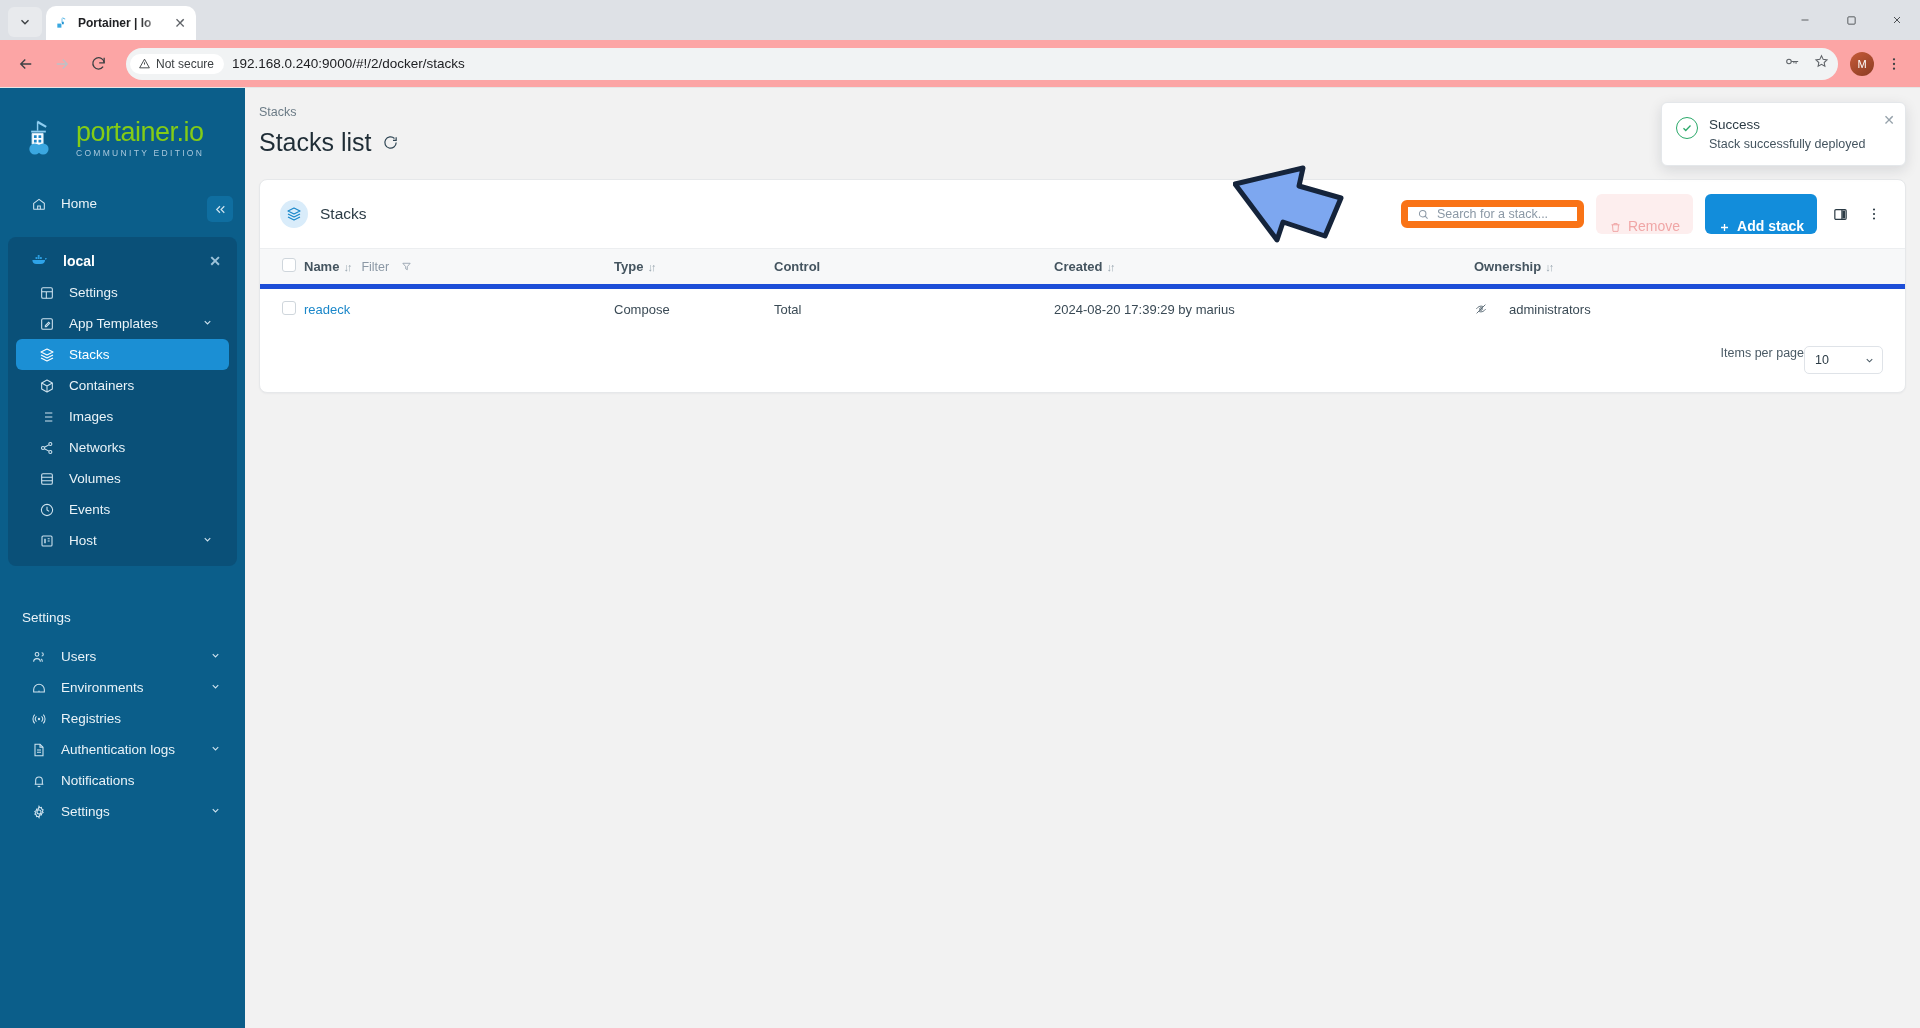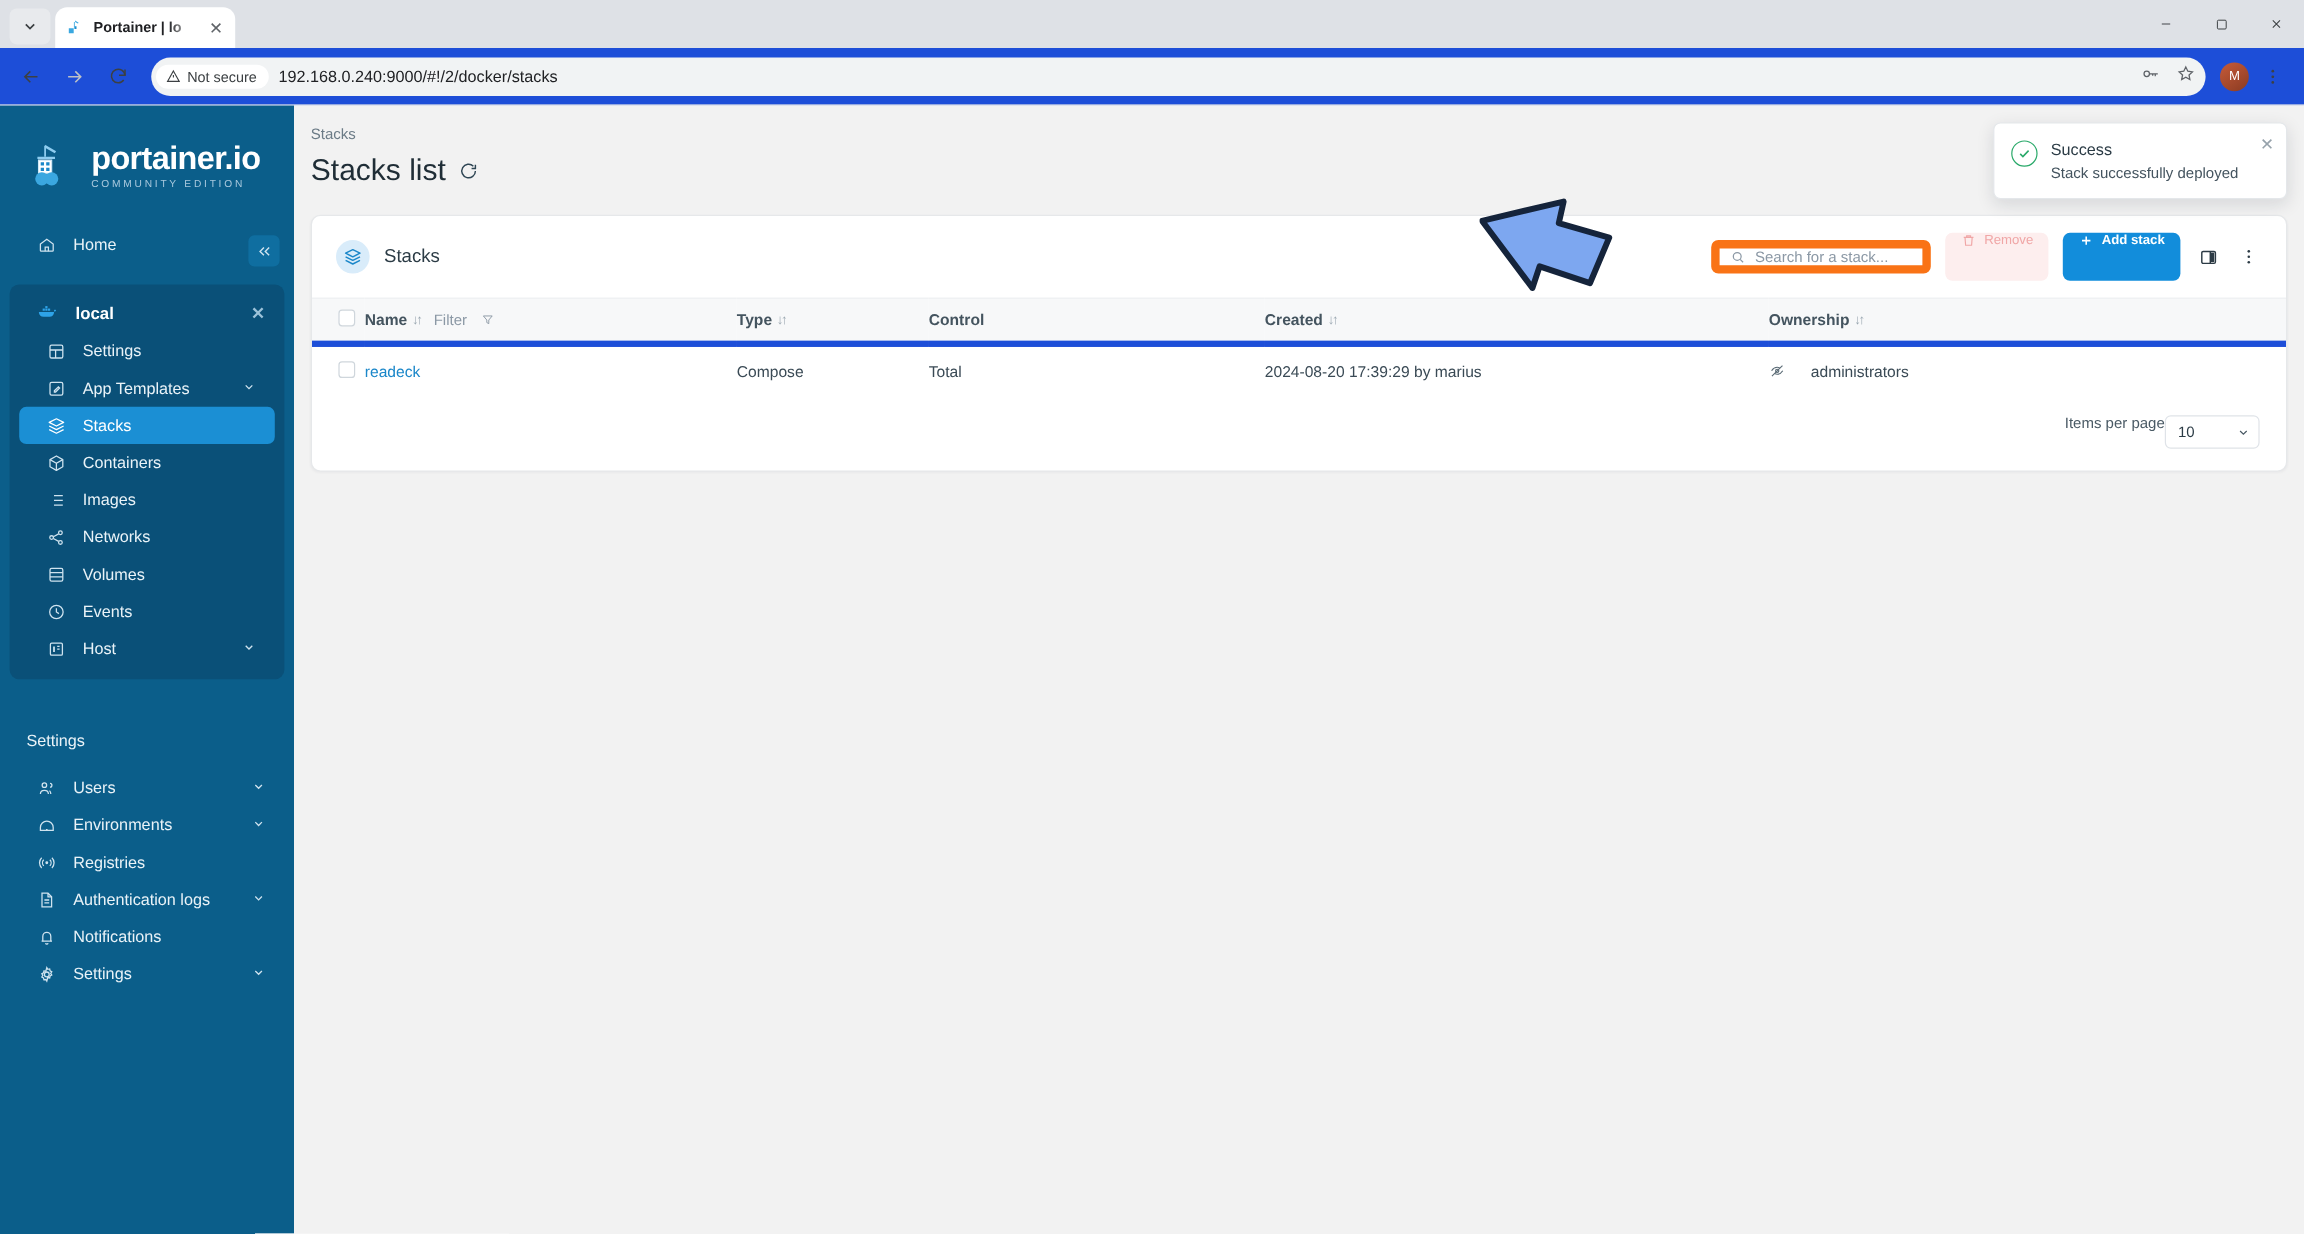--- a/index.html
+++ b/index.html
@@ -37,21 +37,21 @@
     flex:1; mask-image:linear-gradient(to right,#000 72%,transparent 100%);font-weight:bold;
     -webkit-mask-image:linear-gradient(to right,#000 72%,transparent 100%);
   }
   .tab .tab-close { width:16px; height:16px; flex:0 0 16px; color:#5f6368;
     display:flex; align-items:center; justify-content:center; font-size:14px; }
   .win-controls { position:absolute; right:0; top:0; height:40px; display:flex; }
   .win-btn { width:46px; height:40px; display:flex; align-items:center;
     justify-content:center; color:#3c4043; }
 
   .browser-toolbar {
-    height:48px; background:#1d4ed8; display:flex; align-items:center;
+    height:48px; background:#fca5a5; display:flex; align-items:center;
     padding:4px 10px; gap:4px; border-bottom:1px solid #e6e6e6;
   }
   .nav-btn { width:32px; height:32px; border-radius:50%; display:flex;
     align-items:center; justify-content:center; color:#3c4043; }
   .nav-btn.disabled { color:#bdc1c6; }
   .omnibox {
     flex:1; height:32px; background:#f1f3f4; border-radius:16px;
     display:flex; align-items:center; padding:0 6px 0 4px; margin:0 8px;
     position:relative;
   }
@@ -72,21 +72,21 @@
   
   .app { display:flex; height:calc(1028px - 88px); background:#f2f2f2; position:relative; }
 
   
   .sidebar {
     width:245px; flex:0 0 245px; background:#0b5e8a;
     color:#ffffff; position:relative; padding-top:14px;
   }
   .logo-row { display:flex; align-items:center; padding:14px 0 0 22px; gap:10px; }
   .logo-text { line-height:1; }
-  .logo-name { font-size:27px; font-weight:700; letter-spacing:-.5px; color:#ffffff; }
+  .logo-name { font-size:27px; font-weight:400; letter-spacing:-.5px; color:#84cc16; }
   .logo-sub { font-size:8.5px; letter-spacing:2.3px; color:#a8c8dd; margin-top:3px; }
   .collapse-btn {
     position:absolute; right:12px; top:108px; width:26px; height:26px;
     background:#0f6ea0; border-radius:5px; display:flex; align-items:center;
     justify-content:center; font-size:13px; color:#cfe3ef;
   }
   .nav-item {
     display:flex; align-items:center; gap:14px; height:31px;
     padding:0 16px 0 22px; font-size:13.5px; color:#eaf3f8; margin:0 8px;
     border-radius:6px; position:relative;
@@ -126,22 +126,22 @@
     width:28px; height:28px; border-radius:50%; background:#d9ecfa;
     display:flex; align-items:center; justify-content:center; color:#1b87c9;
   }
   .card-title { font-size:15.5px; color:#2b3b45; }
   .head-right { margin-left:auto; display:flex; align-items:center; gap:12px; }
   .search-box {
     width:183px; height:28px; border:7px solid #f97316; border-radius:6px;
     display:flex; align-items:center; gap:7px; padding:0 9px; color:#8b98a5;
     font-size:12.5px;
   }
-  .btn { height:40px; border-radius:6px; display:flex; align-items:flex-start;
-    gap:6px; padding:0 13px; font-size:11px; }
+  .btn { height:40px; border-radius:6px; display:flex; align-items:flex-end;
+    gap:6px; padding:0 13px; font-size:14px; }
   .btn-remove { background:#fdeeee; color:#f0a6a6; }
   .btn-add { background:#128ddb; color:#fff; font-weight:600; }
   .icon-btn { width:22px; height:22px; display:flex; align-items:center;
     justify-content:center; color:#2c3b45; }
 
   table { width:100%; border-collapse:collapse; }
   thead th {
     background:#f7f8f9; border-top:1px solid #eceef0; border-bottom:5px solid #1d4ed8;
     font-size:13px; font-weight:600; color:#44545f; text-align:left;
     padding:9px 0; height:34px;

